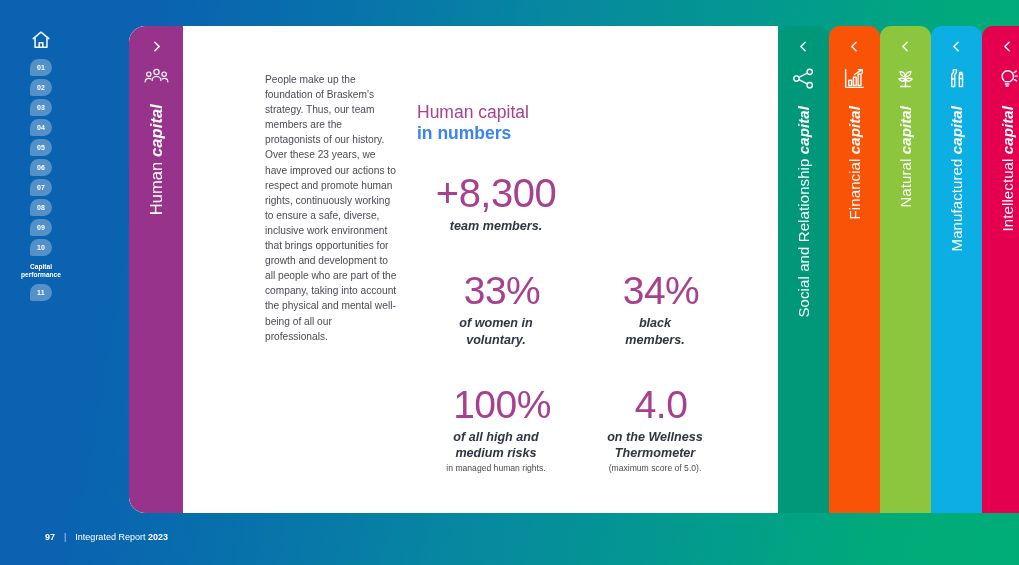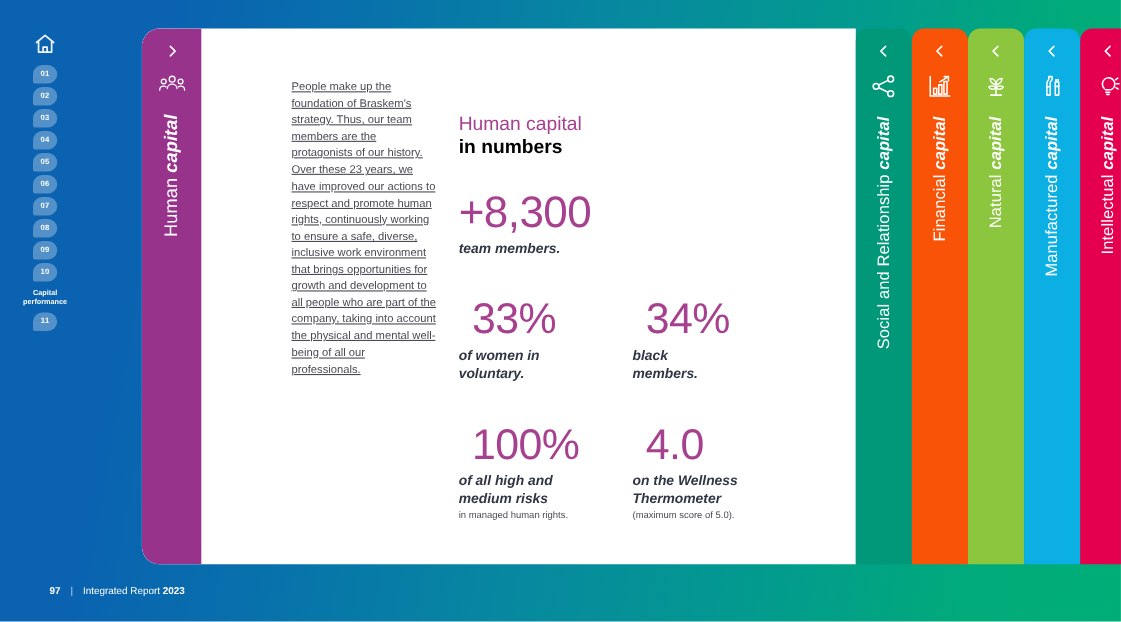--- a/index.html
+++ b/index.html
@@ -58,30 +58,30 @@
     writing-mode: vertical-rl; transform: rotate(180deg);
     letter-spacing: .1px;
   }
   .spine-text i { font-style: italic; font-weight: 700; }
 
   
   #card-body { flex: 1; display: flex; padding: 46px 0 0 0; }
 
   #intro-col { width: 228px; padding-left: 82px; padding-right: 14px; }
   #intro-text {
-    font-size: 10.2px; line-height: 1.48; color: #4a4a55; text-decoration: underline;
+    font-size: 10.2px; line-height: 1.48; color: #4a4a55;
   }
 
   #numbers-col { flex: 1; padding-left: 6px; }
 
   #numbers-title { margin-bottom: 31px; margin-top: 30px; }
   #numbers-title .t1 { font-size: 17.5px; color: #a6408f; line-height: 1.18; display: block; }
-  #numbers-title .t2 { font-size: 17.5px; color: #000000; font-weight: 700; line-height: 1.18; display: block; }
-
-  .stat-grid { display: flex; }
+  #numbers-title .t2 { font-size: 17.5px; color: #3b82f6; font-weight: 700; line-height: 1.18; display: block; }
+
+  .stat-grid { display: flex; text-align: center; }
   .stat-col-a { width: 158px; }
   .stat-col-b { width: 160px; }
   .stat-row { margin-bottom: 22px; }
 
   .big {
     font-size: 40px; color: #a6408f; line-height: .95;
     letter-spacing: -.5px; font-weight: 400;
   }
   .big-sm { font-size: 39px; margin-left: 12px; }
   .stat-sub {

